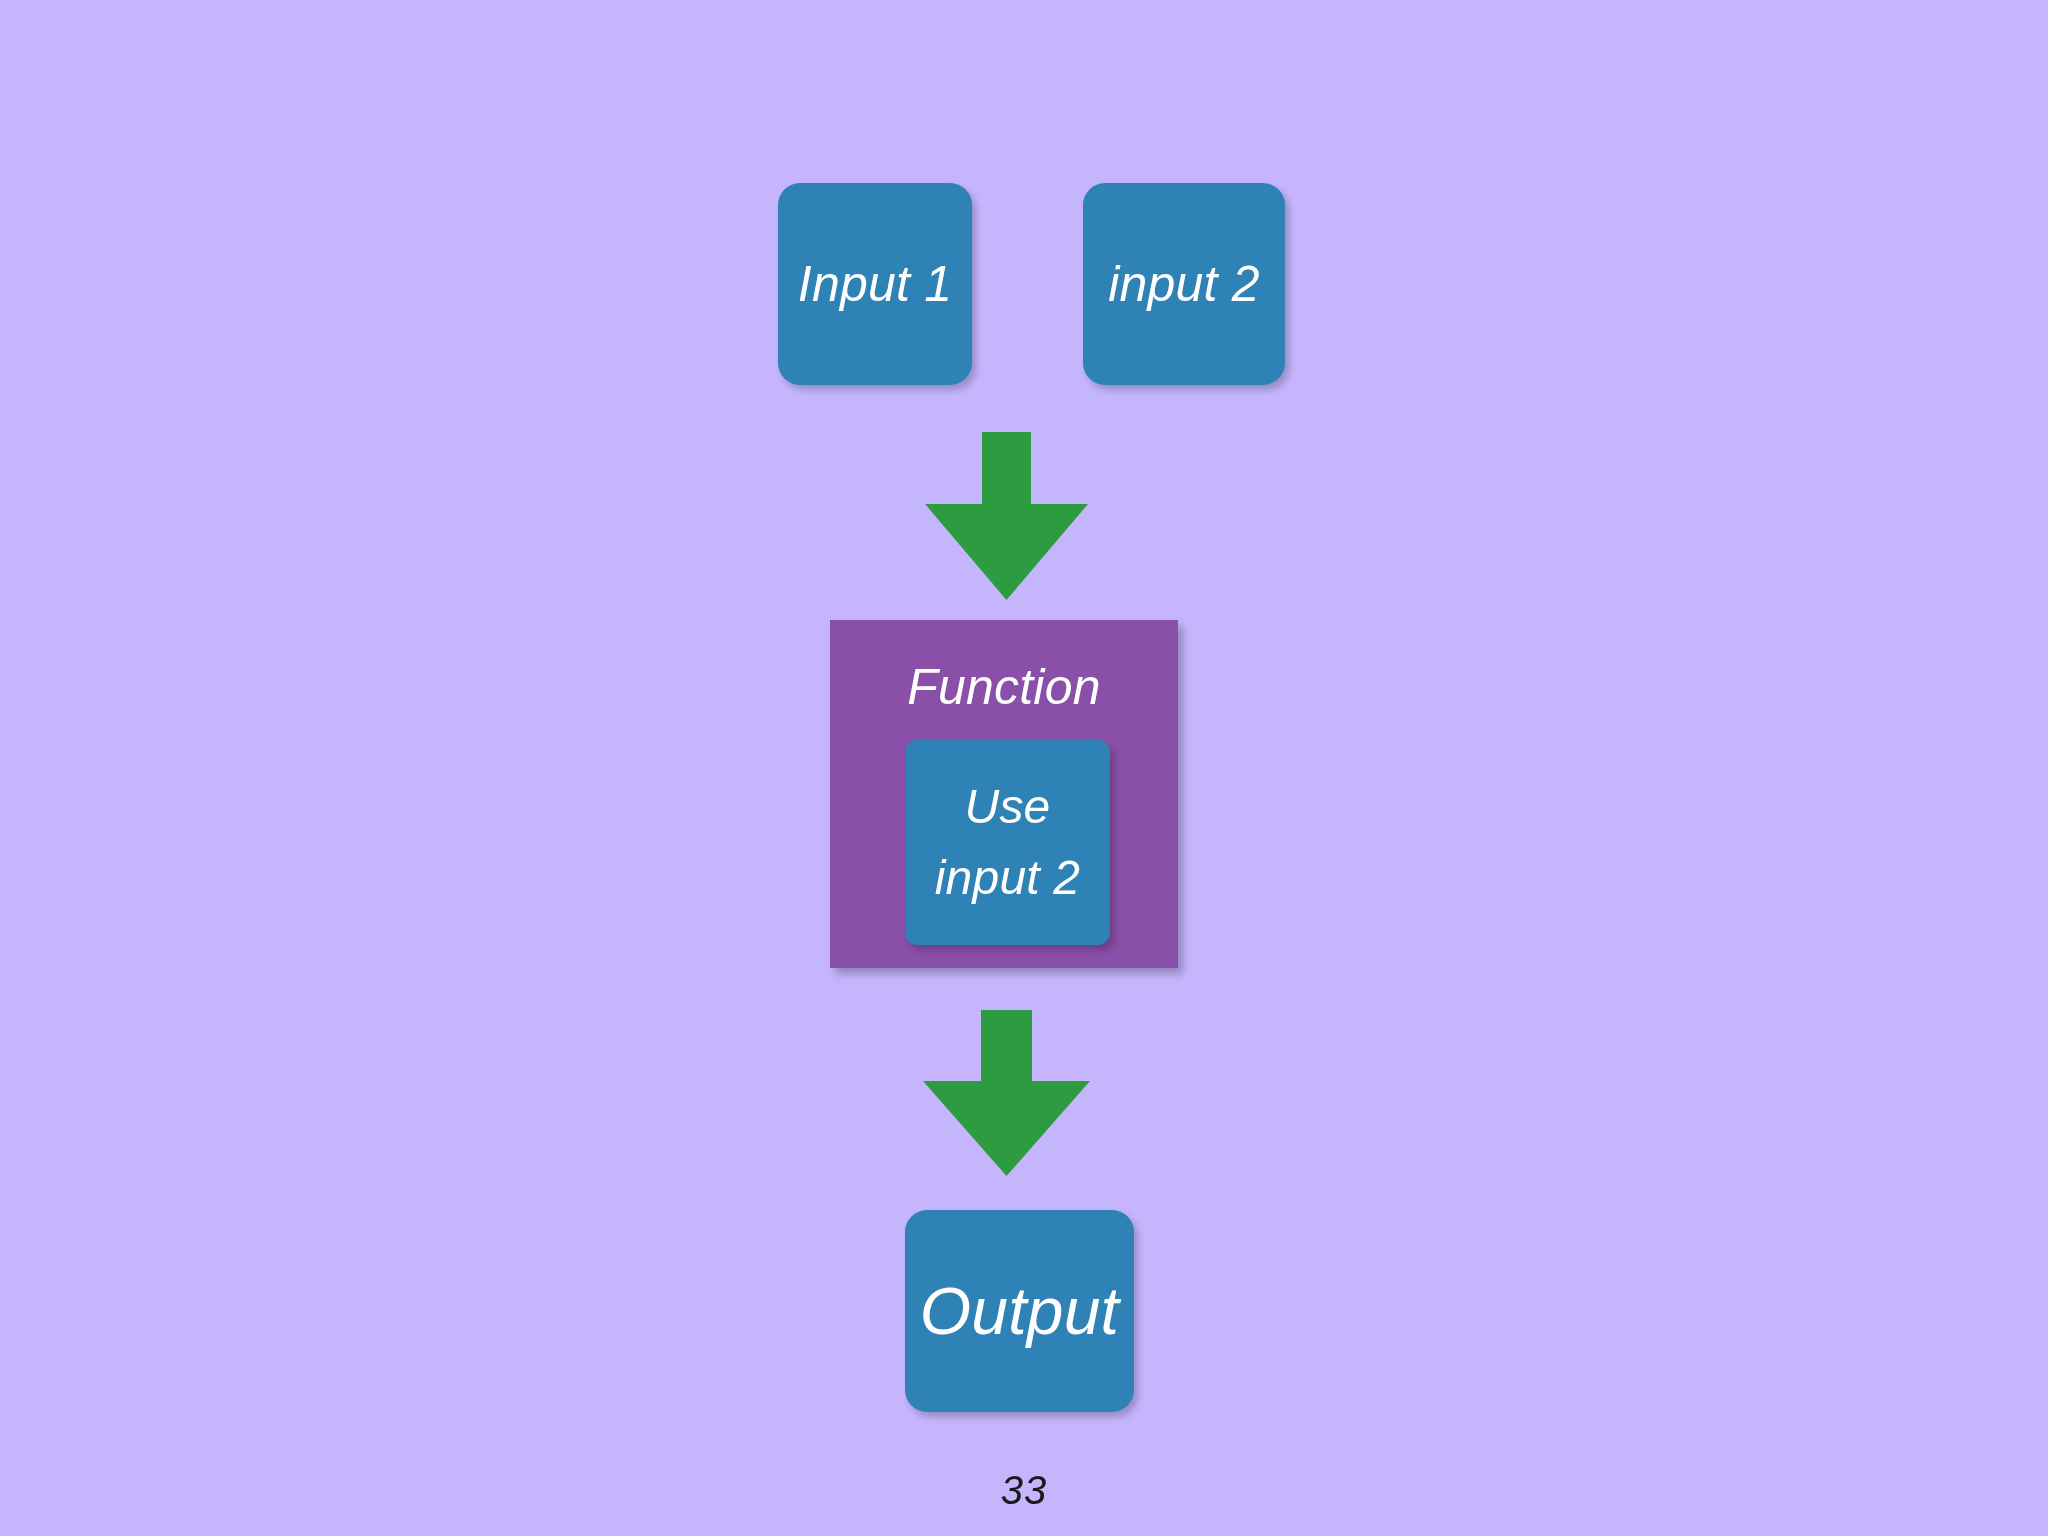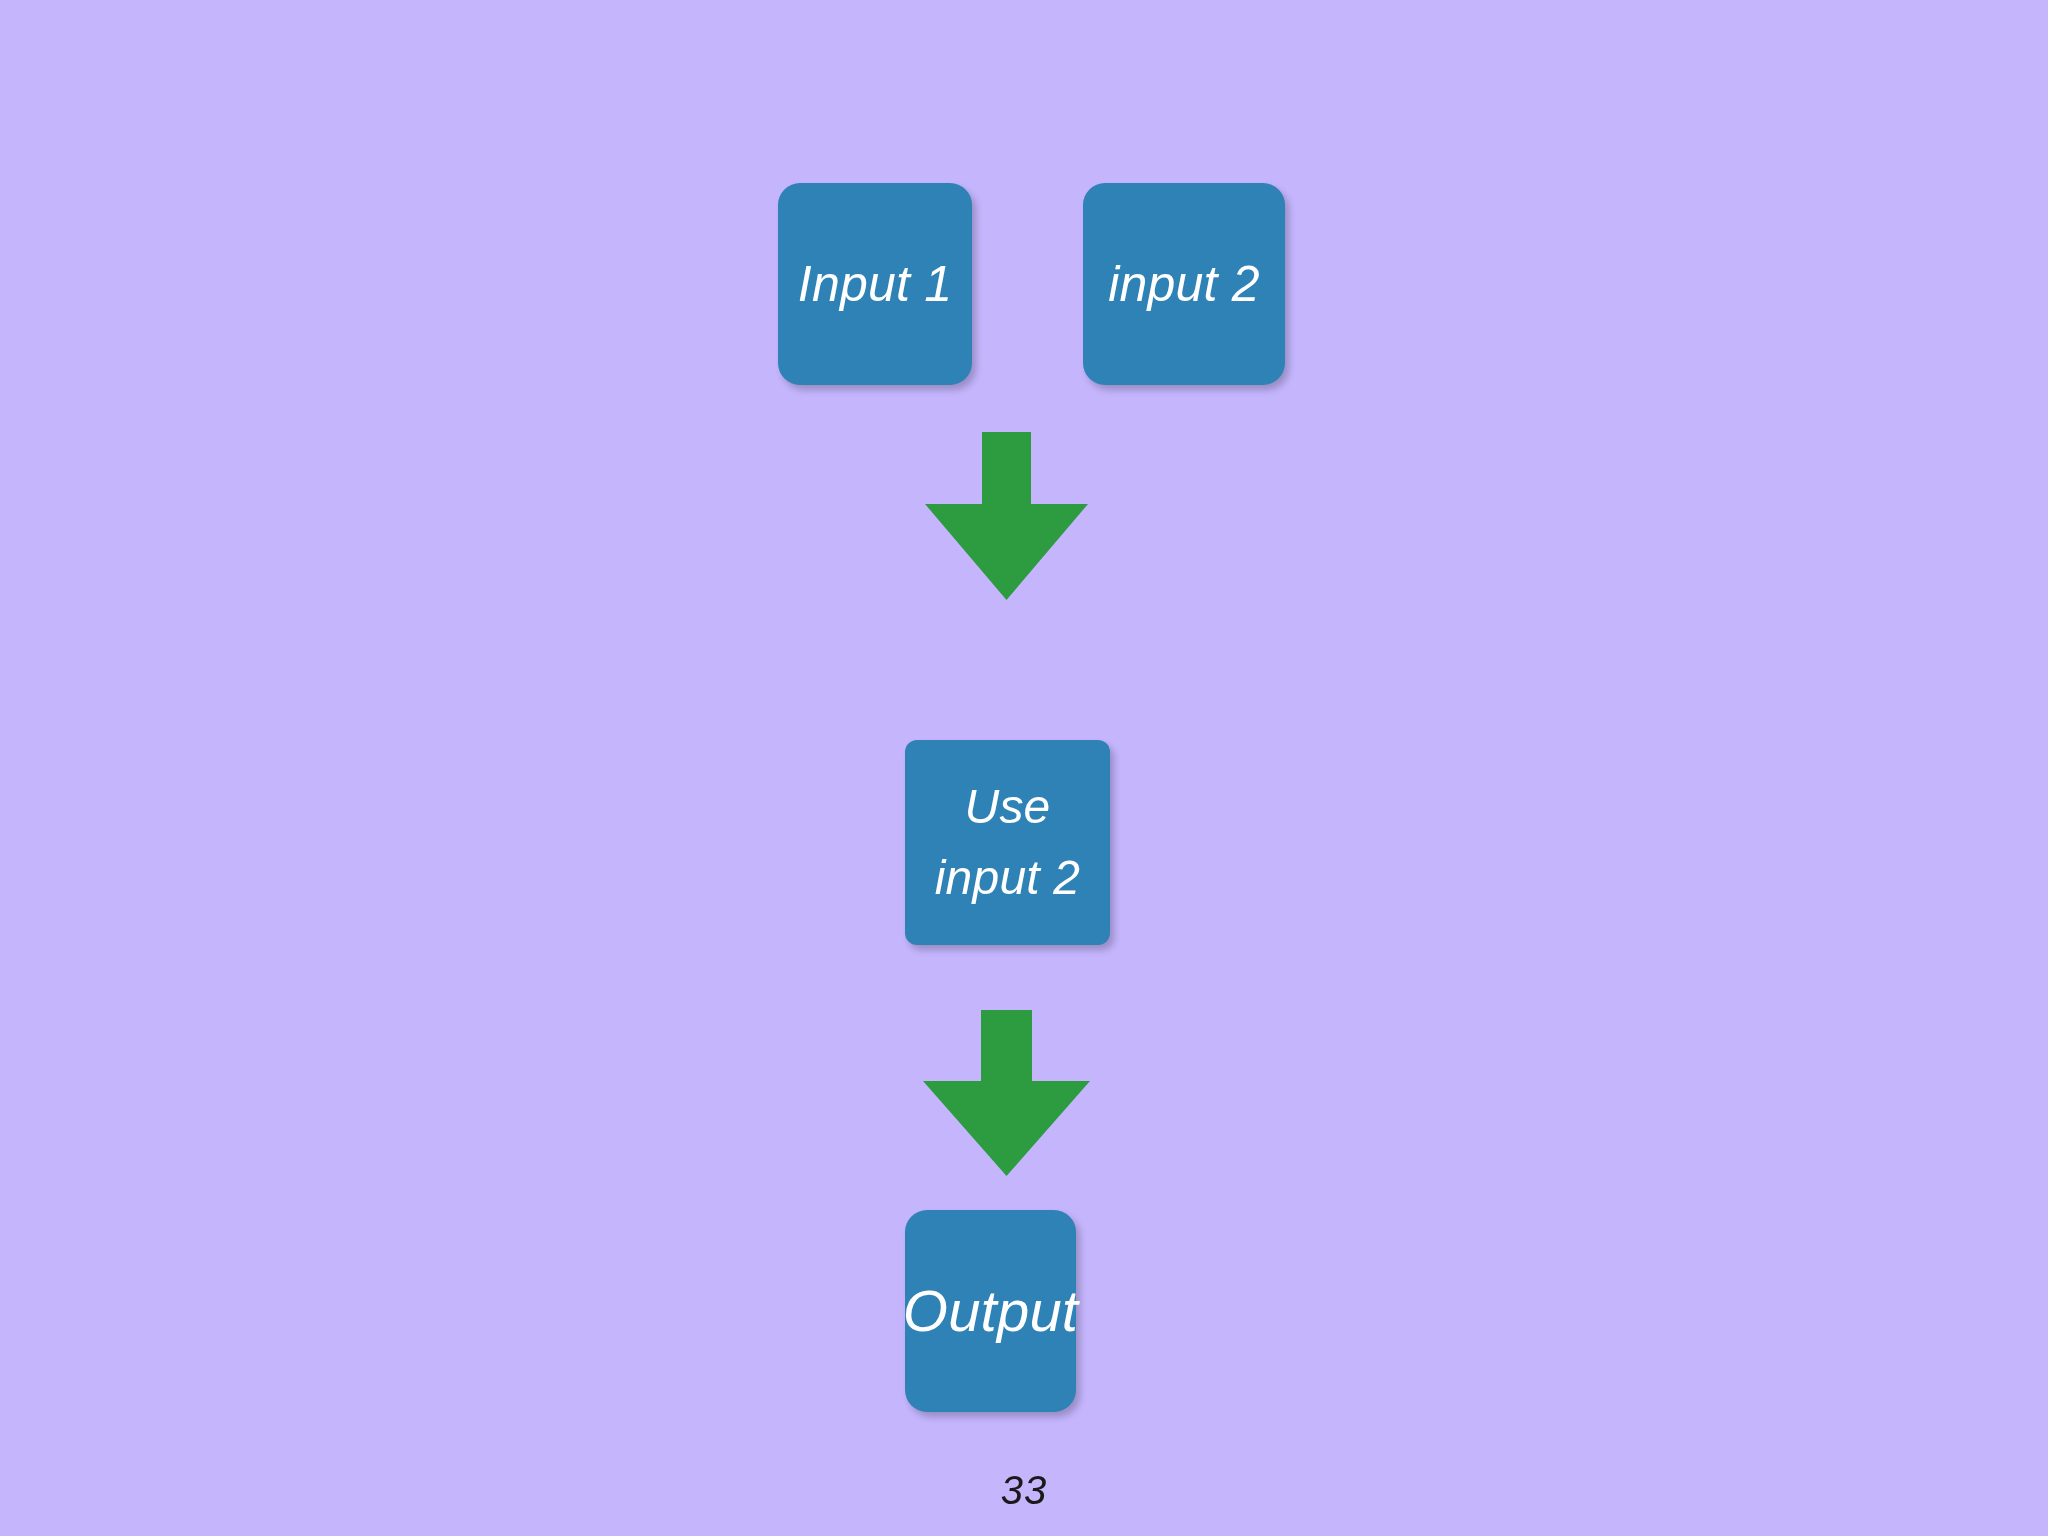--- a/index.html
+++ b/index.html
@@ -76,22 +76,22 @@
     width: 205px; height: 205px;
     font-size: 48px;
     flex-direction: column;
     border-radius: 12px;
   }
   #use-input-2 .line { display: block; }
   #use-input-2 .line + .line { margin-top: 12px; }
 
   #output {
     left: 905px; top: 1210px;
-    width: 171px; height: 202px;
-    font-size: 58px;
+    width: 229px; height: 202px;
+    font-size: 66px;
   }
 
   
   .arrow {
     position: absolute;
   }
   #arrow-1 {
     left: 925px; top: 432px;
     width: 163px; height: 168px;
   }
@@ -121,20 +121,23 @@
   </div>
 
   <div id="input-2" class="node node-blue">
     <span>input 2</span>
   </div>
 
   <svg id="arrow-1" class="arrow" viewBox="0 0 163 168" preserveAspectRatio="none">
     <polygon points="57,0 106,0 106,72 163,72 81.5,168 0,72 57,72" fill="#2d9b40"></polygon>
   </svg>
 
+  <div id="function-box" class="node node-purple">
+    <div id="function-title">Function</div>
+  </div>
 
   <div id="use-input-2" class="node node-blue">
     <span class="line">Use</span>
     <span class="line">input 2</span>
   </div>
 
   <svg id="arrow-2" class="arrow" viewBox="0 0 167 166" preserveAspectRatio="none">
     <polygon points="58,0 109,0 109,71 167,71 83.5,166 0,71 58,71" fill="#2d9b40"></polygon>
   </svg>
 

